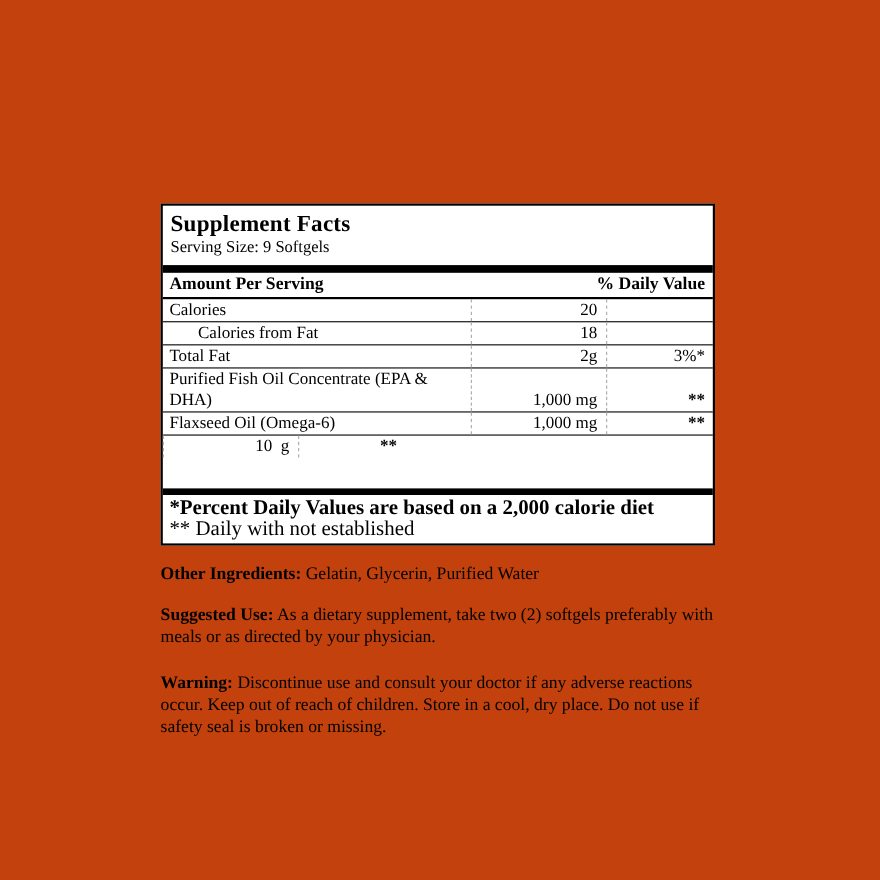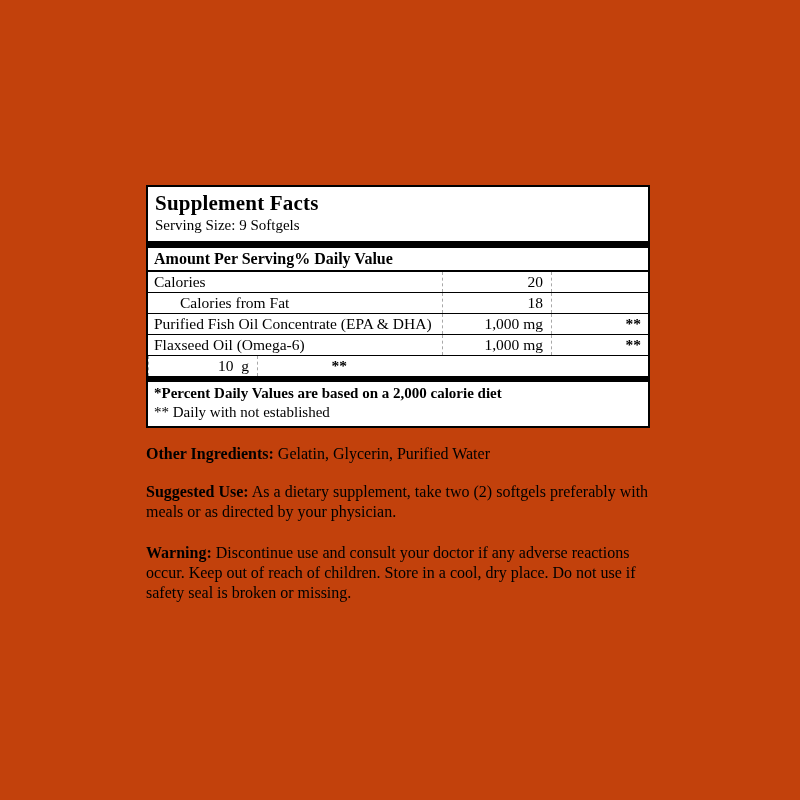--- a/index.html
+++ b/index.html
@@ -30,20 +30,21 @@
   .sf-title {
     font-size: 21px;
     font-weight: bold;
     letter-spacing: 0.2px;
     line-height: 26px;
   }
   .sf-serving { font-size: 15px; line-height: 19px; }
   .bar-thick { height: 7px; background: #000; }
   .sf-colhead {
     display: flex;
+    justify-content: space-between;
     align-items: flex-end;
     font-size: 16px;
     font-weight: bold;
     padding: 2px 7px 2px 6px;
     border-bottom: 2px solid #000;
   }
   .sf-row {
     display: flex;
     align-items: stretch;
     min-height: 20px;
@@ -56,39 +57,40 @@
     line-height: 19px;
     padding-bottom: 1px;
   }
   .cell-name {
     flex: 1;
     padding-left: 6px;
     padding-right: 4px;
   }
   .cell-name.indent { padding-left: 32px; }
   .cell-amount {
-    width: 110px;
+    width: 124px;
     justify-content: flex-end;
     padding-right: 8px;
     border-left: 1px dashed #a8a8a8;
     border-right: 1px dashed #a8a8a8;
     white-space: pre;
   }
   .cell-dv {
     width: 96px;
     justify-content: flex-end;
     padding-right: 7px;
     font-weight: bold;
   }
   .cell-dv.plain { font-weight: normal; }
   .sf-foot {
     border-top: 6px solid #000;
     padding: 2px 6px 4px 6px;
-    font-size: 15px;
+    font-size: 19px;
     line-height: 19px;
+    margin-top: 28px;
   }
   .sf-foot .fn-bold { font-weight: bold; }
   
   .info-block {
     width: 512px;
     font-size: 16px;
     line-height: 20px;
   }
   .info-other { margin-top: 16px; }
   .info-suggested { margin-top: 18px; }
@@ -120,20 +122,25 @@
         <div class="cell cell-amount">20</div>
         <div class="cell cell-dv plain"></div>
       </div>
 
       <div class="sf-row">
         <div class="cell cell-name indent">Calories from Fat</div>
         <div class="cell cell-amount">18</div>
         <div class="cell cell-dv plain"></div>
       </div>
 
+      <div class="sf-row">
+        <div class="cell cell-name">Total Fat</div>
+        <div class="cell cell-amount">2g</div>
+        <div class="cell cell-dv plain">3%*</div>
+      </div>
 
       <div class="sf-row">
         <div class="cell cell-name">Purified Fish Oil Concentrate (EPA &amp; DHA)</div>
         <div class="cell cell-amount">1,000 mg</div>
         <div class="cell cell-dv">**</div>
       </div>
 
       <div class="sf-row">
         <div class="cell cell-name">Flaxseed Oil (Omega-6)</div>
         <div class="cell cell-amount">1,000 mg</div>

